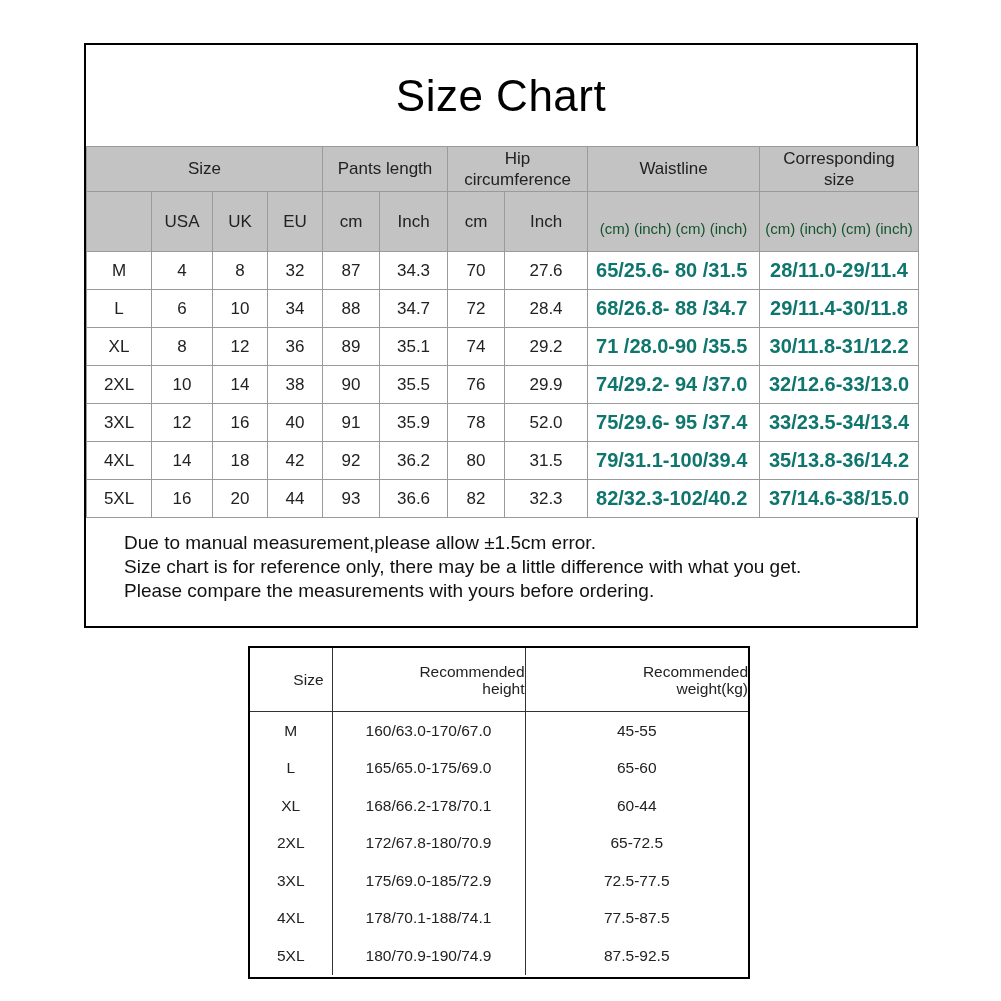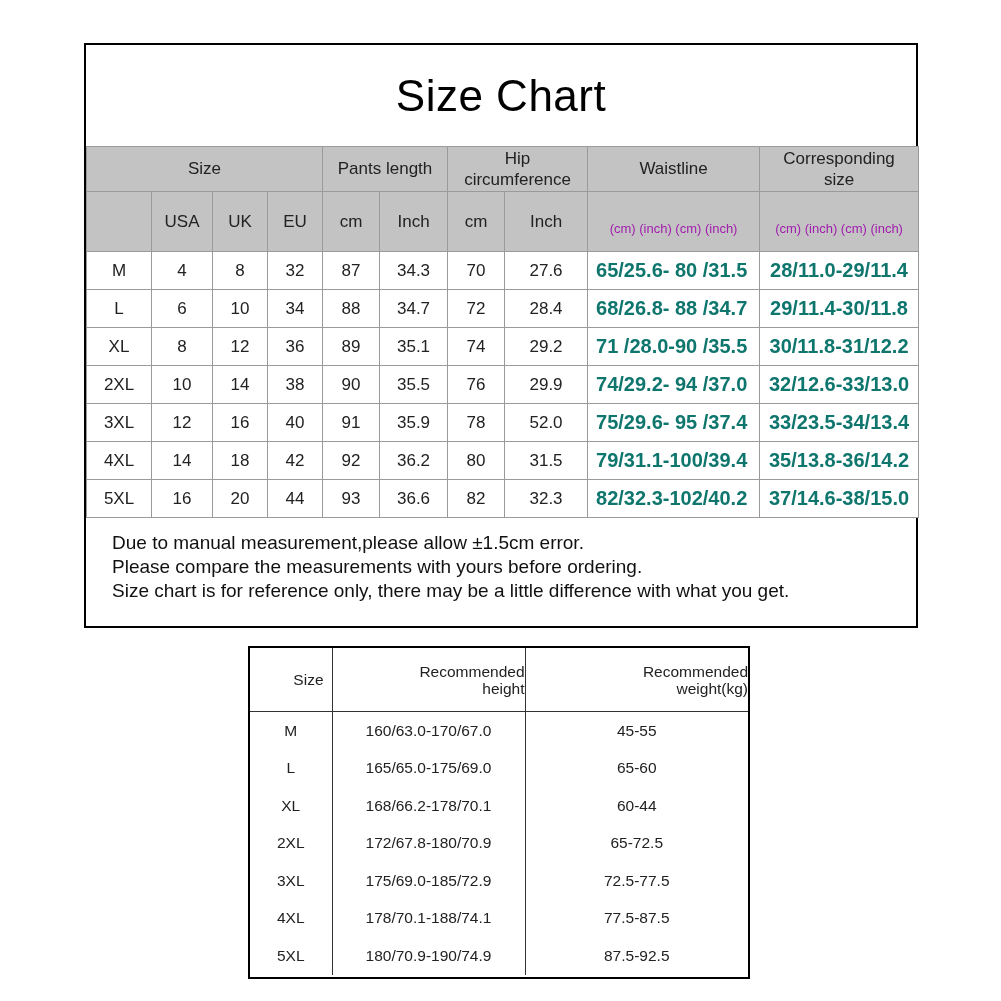--- a/index.html
+++ b/index.html
@@ -15,26 +15,26 @@
   table.size-table { position:absolute; left:0; top:101px; width:832px;
                      border-collapse:collapse; table-layout:fixed; }
   table.size-table td { text-align:center; vertical-align:middle; padding:0;
                         border:1px solid #9a9a9a; font-size:17px; color:#222; }
   table.size-table tr.head td { background:#c3c3c3; }
   table.size-table tr.h1 td { height:44px; }
   table.size-table tr.h2 td { height:45px; }
   table.size-table tr.row td { height:37px; background:#fff; }
   table.size-table td.bold { font-weight:bold; font-size:20px; color:#0f766e; }
   table.size-table td.dark-l { border-left:1.5px solid #333; }
-  table.size-table .small { font-size:13px; color:#a21caf; }
+  table.size-table .small { font-size:15px; color:#14532d; }
   table.size-table .two { line-height:21px; }
   table.size-table tr.row td.left-num { text-align:left; padding-left:8px; }
 
   .notes { position:absolute; left:26px; top:486px; font-size:19px; line-height:24px; color:#111; }
-  .notes div { white-space:nowrap; }
+  .notes div { white-space:nowrap;margin-left:12px; }
 
   .rec-box { position:absolute; left:248px; top:646px; width:502px; height:333px;
              border:2px solid #000; box-sizing:border-box; background:#fff; }
   table.rec-table { width:498px; border-collapse:collapse; table-layout:fixed; }
   table.rec-table td { padding:0; font-size:15.5px; color:#222; vertical-align:middle; }
   table.rec-table tr.rhead td { height:63px; border-bottom:1.5px solid #333;text-align:right; }
   table.rec-table tr.rrow td { height:37.5px; }
   table.rec-table td.c1 { border-right:1.5px solid #333; text-align:center; }
   table.rec-table td.c2 { border-right:1.5px solid #333; text-align:center; }
   table.rec-table td.c3 { text-align:center; }
@@ -168,22 +168,22 @@
       <td>82</td>
       <td>32.3</td>
       <td class="bold left-num">82/32.3-102/40.2</td>
       <td class="bold dark-l">37/14.6-38/15.0</td>
     </tr>
   </tbody>
     </table>
 
   <div class="notes">
     <div>Due to manual measurement,please allow ±1.5cm error.</div>
+    <div>Size chart is for reference only,  there may be a little difference with what you get.</div>
     <div>Please compare the measurements with yours before ordering.</div>
-    <div>Size chart is for reference only,  there may be a little difference with what you get.</div>
   </div>
 </div>
 
 <div class="rec-box">
   <table class="rec-table">
     <colgroup>
       <col style="width:82px">
         <col style="width:193px">
         <col style="width:223px">
     </colgroup>

